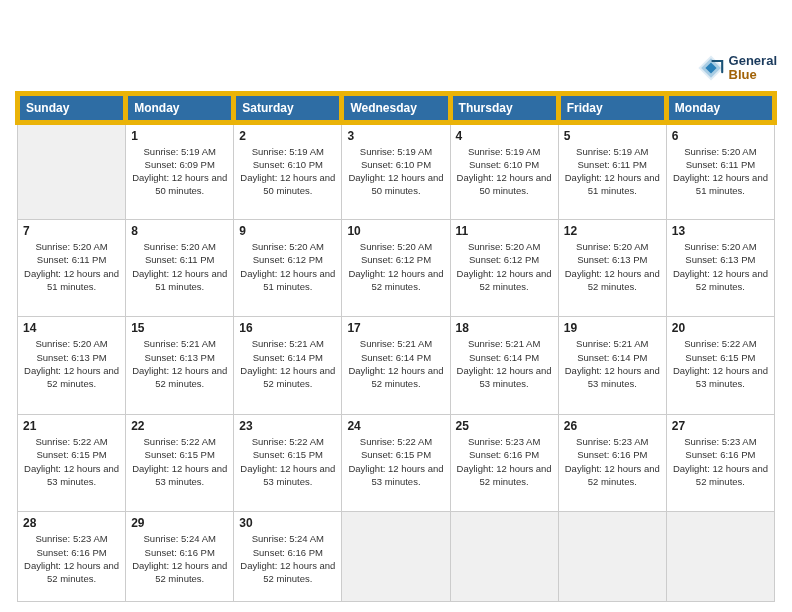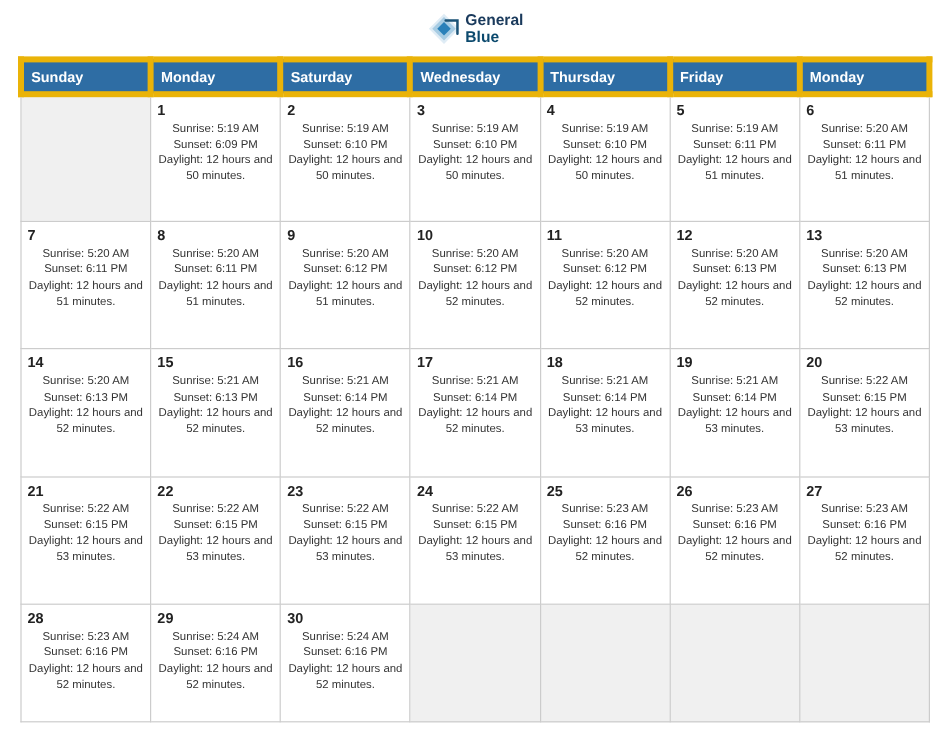--- a/index.html
+++ b/index.html
@@ -14,37 +14,38 @@
     }
     .page {
       width: 792px;
       height: 612px;
       padding: 10px 15px;
       display: flex;
       flex-direction: column;
     }
     .header {
       display: flex;
-      justify-content: center;
+      justify-content: flex-end;
       align-items: flex-start;
       margin-bottom: 8px;
+      margin-top: 44px;
     }
     .logo {
       display: flex;
       align-items: center;
       gap: 4px;
     }
     .logo-text {
       font-size: 13px;
       font-weight: bold;
       color: #1a3a5c;
       line-height: 1.1;
     }
     .logo-text span {
-      color: #0c4a6e;
+      color: #a16207;
     }
     .logo-icon {
       width: 28px;
       height: 28px;
     }
     .title-area {
       text-align: right;
     }
     .month-title {
       font-size: 26px;

